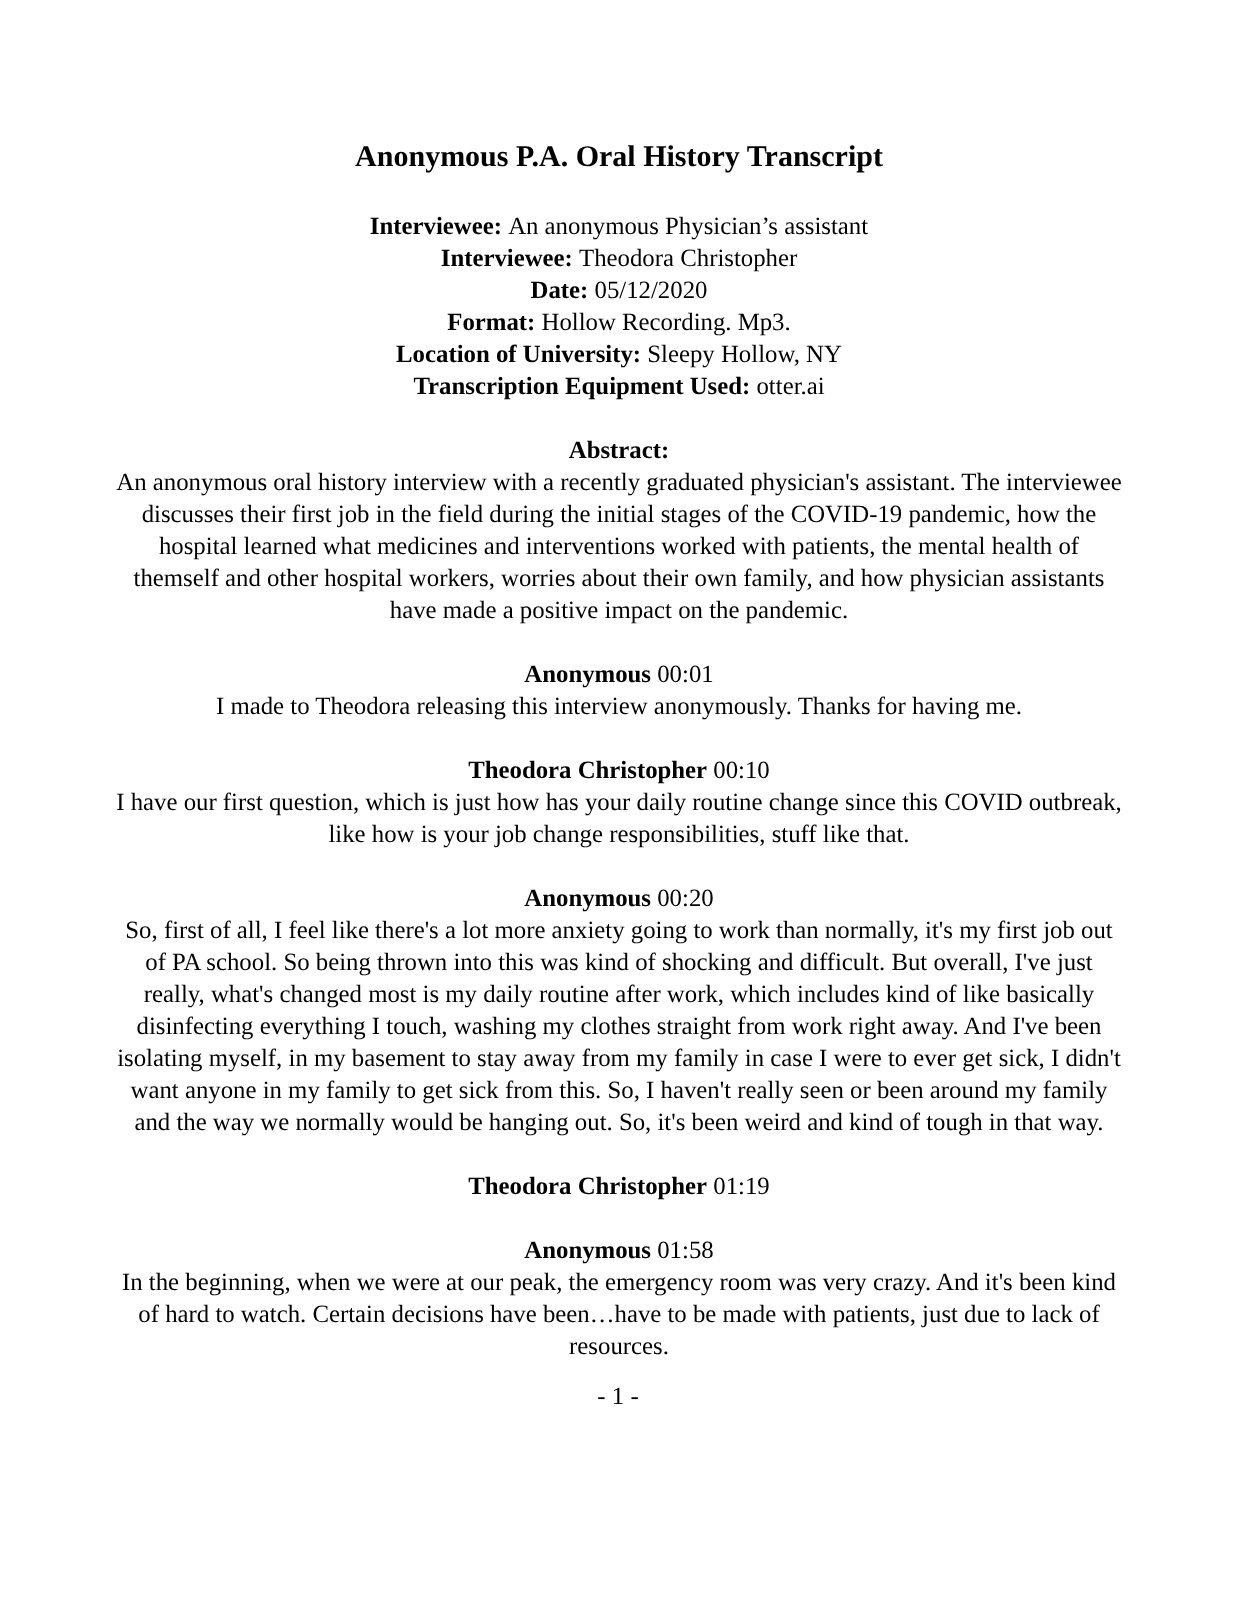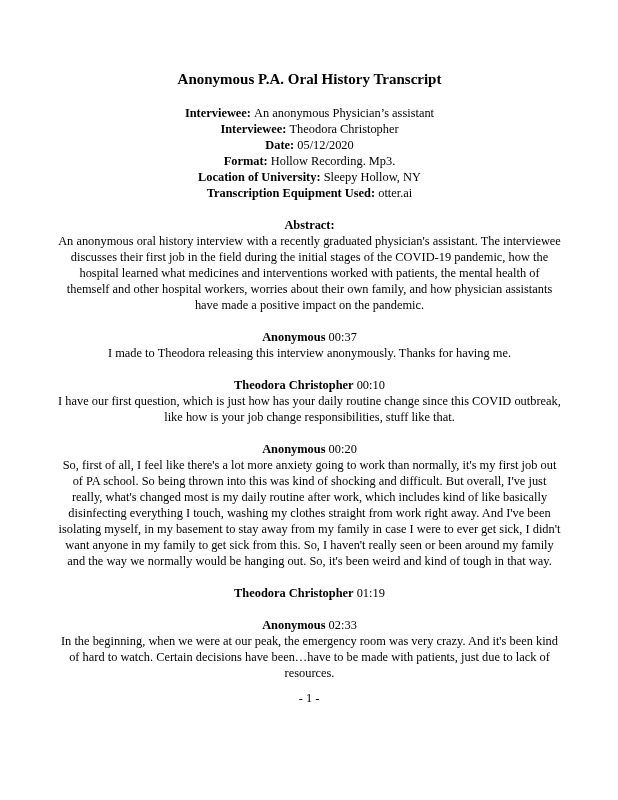--- a/index.html
+++ b/index.html
@@ -56,38 +56,38 @@
     <p class="meta-line"><strong>Location of University:</strong><span>Sleepy Hollow, NY</span></p>
     <p class="meta-line"><strong>Transcription Equipment Used:</strong><span>otter.ai</span></p>
   </div>
 
   <div class="block">
     <p class="abstract-heading">Abstract:</p>
     <p>An anonymous oral history interview with a recently graduated physician's assistant. The interviewee discusses their first job in the field during the initial stages of the COVID-19 pandemic, how the hospital learned what medicines and interventions worked with patients, the mental health of themself and other hospital workers, worries about their own family, and how physician assistants have made a positive impact on the pandemic.</p>
   </div>
 
   <div class="block">
-    <p class="speaker-line"><strong>Anonymous</strong><span>00:37</span></p>
+    <p class="speaker-line"><strong>Anonymous</strong><span>00:01</span></p>
     <p>I made to Theodora releasing this interview anonymously. Thanks for having me.</p>
   </div>
 
   <div class="block">
     <p class="speaker-line"><strong>Theodora Christopher</strong><span>00:10</span></p>
     <p>I have our first question, which is just how has your daily routine change since this COVID outbreak, like how is your job change responsibilities, stuff like that.</p>
   </div>
 
   <div class="block">
     <p class="speaker-line"><strong>Anonymous</strong><span>00:20</span></p>
     <p>So, first of all, I feel like there's a lot more anxiety going to work than normally, it's my first job out of PA school. So being thrown into this was kind of shocking and difficult. But overall, I've just really, what's changed most is my daily routine after work, which includes kind of like basically disinfecting everything I touch, washing my clothes straight from work right away. And I've been isolating myself, in my basement to stay away from my family in case I were to ever get sick, I didn't want anyone in my family to get sick from this. So, I haven't really seen or been around my family and the way we normally would be hanging out. So, it's been weird and kind of tough in that way.</p>
   </div>
 
   <div class="block">
     <p class="speaker-line"><strong>Theodora Christopher</strong><span>01:19</span></p>
   </div>
 
   <div class="block">
-    <p class="speaker-line"><strong>Anonymous</strong><span>02:33</span></p>
+    <p class="speaker-line"><strong>Anonymous</strong><span>01:58</span></p>
     <p>In the beginning, when we were at our peak, the emergency room was very crazy. And it's been kind of hard to watch. Certain decisions have been…have to be made with patients, just due to lack of resources.</p>
   </div>
 
   <div class="footer">- 1 -</div>
 
 </div>
 
 </body></html>

